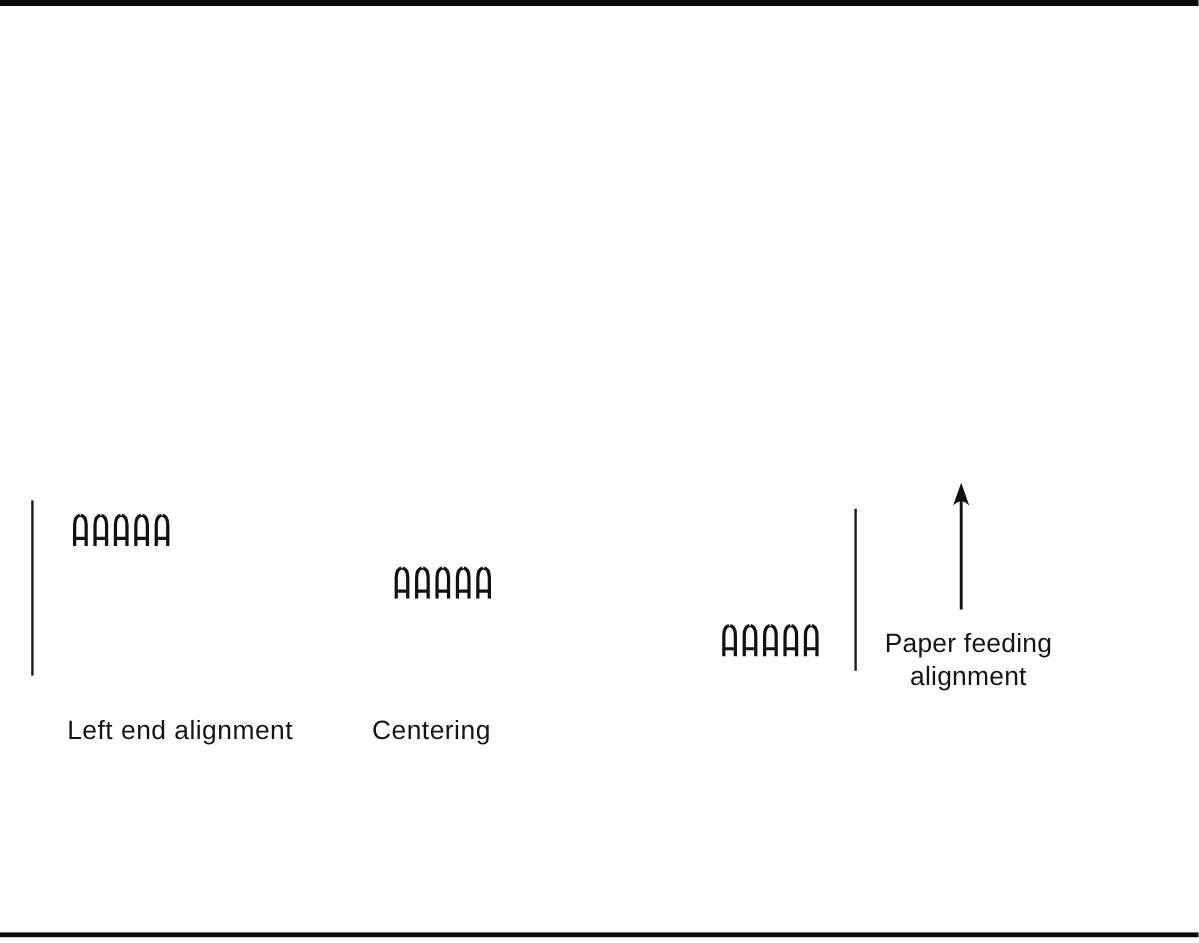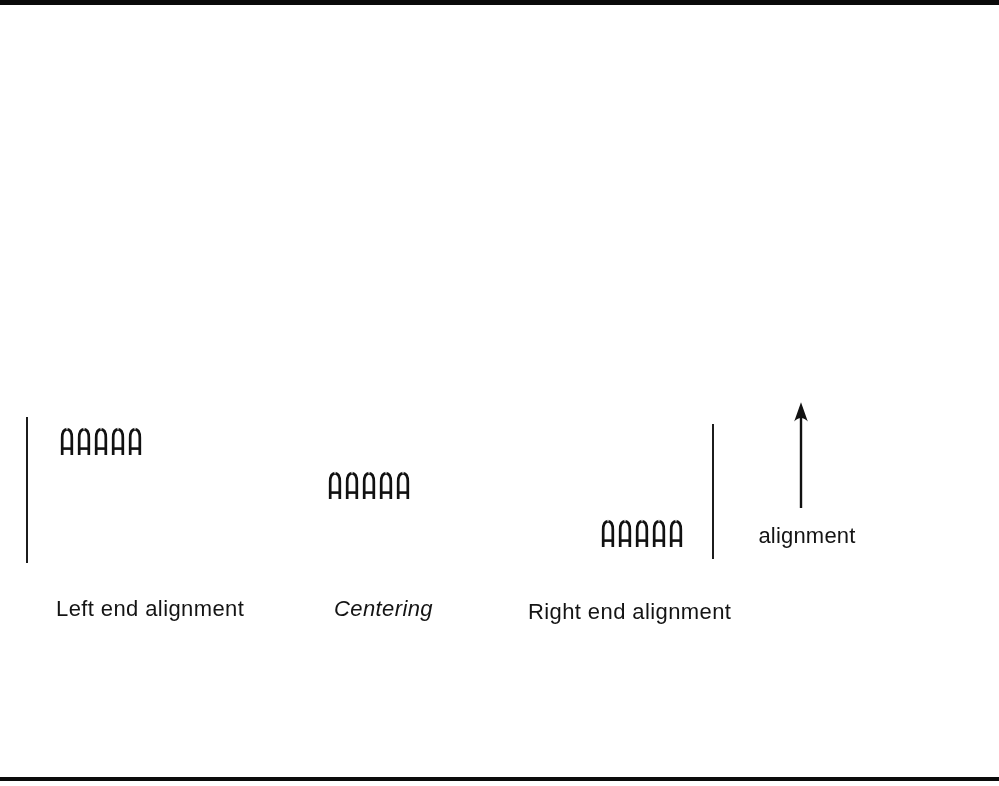--- a/index.html
+++ b/index.html
@@ -44,21 +44,21 @@
   .sample-right  { left: 601px; top: 519px; }
 
   .label {
     position: absolute;
     font-size: 22px;
     letter-spacing: 0.4px;
     white-space: nowrap;
     color: #141414;
   }
   .label-left   { left: 56px;  top: 596px; }
-  .label-center { left: 334px; top: 596px; font-style: italic; }
+  .label-center { left: 310px; top: 596px; }
   .label-right  { left: 528px; top: 599px; }
 
   .feed-arrow {
     position: absolute;
     left: 792px;
     top: 401px;
     color: #111111;
   }
   .feed-caption {
     position: absolute;
@@ -165,24 +165,24 @@
         <rect x="6.35" y="0" width="1.3" height="2.5" fill="#ffffff"></rect>
       </svg>
     </div>
 
   <svg class="feed-arrow" width="18" height="110" viewBox="0 0 18 110" aria-hidden="true">
     <line x1="9" y1="6" x2="9" y2="107" stroke="currentColor" stroke-width="2.4"></line>
     <path d="M9,1.2 L15.8,20.5 C11.8,15.8 6.2,15.8 2.2,20.5 Z" fill="currentColor"></path>
   </svg>
 
   <div class="feed-caption">
+    <div>Paper feeding</div>
     <div>alignment</div>
   </div>
 
   <div class="label label-left">Left end alignment</div>
 
   <div class="label label-center">Centering</div>
 
-  <div class="label label-right">Right end alignment</div>
 
   <div class="rule rule-bottom"></div>
 
 </div>
 
 </body></html>

